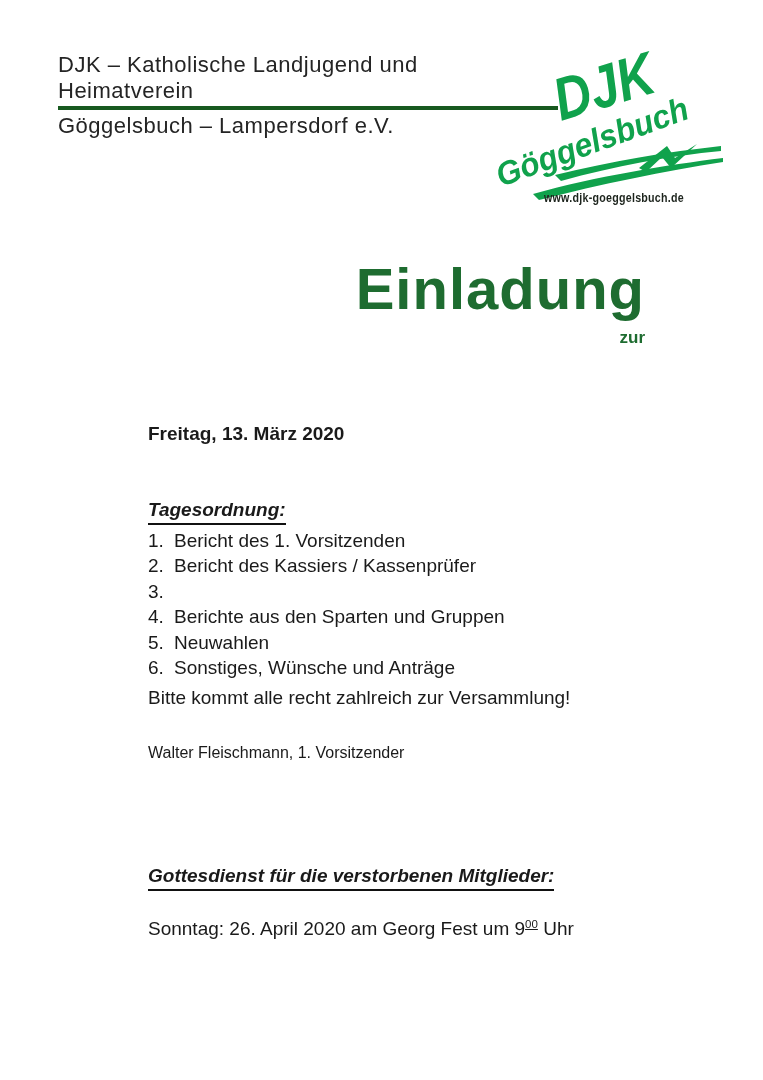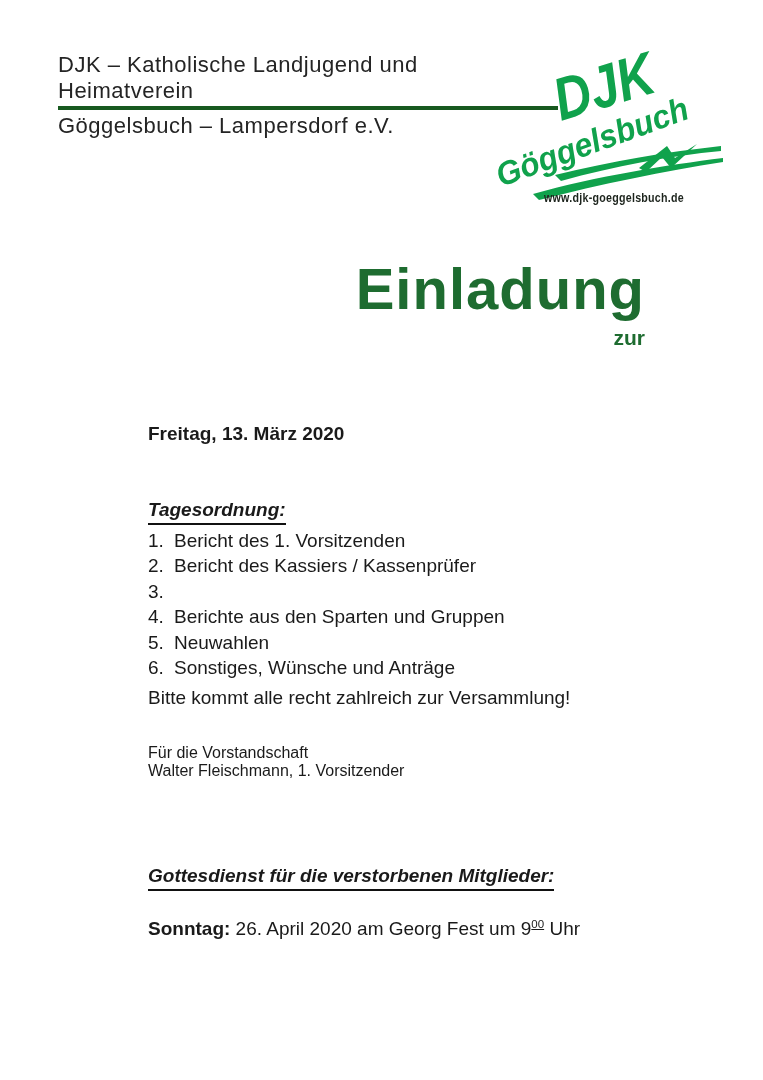--- a/index.html
+++ b/index.html
@@ -38,21 +38,21 @@
   }
   .logo path{fill:currentColor;}
   
   .title-block{
     position:absolute;left:95px;top:258px;width:550px;
     text-align:right;
     color:var(--title-green,#1e6c30);
     font-weight:bold;
   }
   .title-main{font-size:58px;line-height:62px;letter-spacing:1px;}
-  .title-zur{font-size:21px;line-height:24px;margin-top:6px;}
+  .title-zur{font-size:17px;line-height:24px;margin-top:6px;}
   .title-sub{font-size:38px;line-height:44px;margin-top:2px;letter-spacing:0.5px;}
   
   .block{position:absolute;left:148px;font-size:19px;}
   .datetime{top:420px;font-weight:bold;line-height:28px;}
   .ss{
     font-size:11.5px;
     vertical-align:6.5px;
     text-decoration:underline;
     letter-spacing:0;
   }
@@ -63,21 +63,21 @@
     padding-bottom:1px;
     font-style:italic;
   }
   .agenda{top:528px;line-height:25.4px;}
   .agenda-row{display:flex;}
   .agenda-row .num{width:26px;flex:0 0 26px;}
   .appeal{top:686px;line-height:24px;}
   .signature{top:744px;font-size:16px;line-height:17.5px;}
   .memorial-heading{top:864px;line-height:24px;font-weight:bold;}
   .memorial-line{top:912px;line-height:24px;}
-  .b{font-weight:bold;}
+  .b{font-weight:normal;}
 </style>
 </head>
 <body>
 
 <div class="header-text">
   <div>DJK – Katholische Landjugend und Heimatverein</div>
   <div class="header-rule"></div>
   <div>Göggelsbuch – Lampersdorf e.V.</div>
 </div>
 
@@ -127,21 +127,20 @@
   </div>
     <div class="agenda-row">
     <span class="num">6.</span>
     <span class="txt">Sonstiges, Wünsche und Anträge</span>
   </div>
   </div>
 
 <div class="block appeal">Bitte kommt alle recht zahlreich zur Versammlung!</div>
 
 <div class="block signature">
-  <div>Für die Vorstandschaft</div>
   <div>Walter Fleischmann, 1. Vorsitzender</div>
 </div>
 
 <div class="block memorial-heading">
   <span class="u">Gottesdienst für die verstorbenen Mitglieder:</span>
 </div>
 <div class="block memorial-line">
   <span class="b">Sonntag:</span><span> 26. April 2020 am Georg Fest um 9</span><span class="ss">00</span><span> Uhr</span>
 </div>
 

